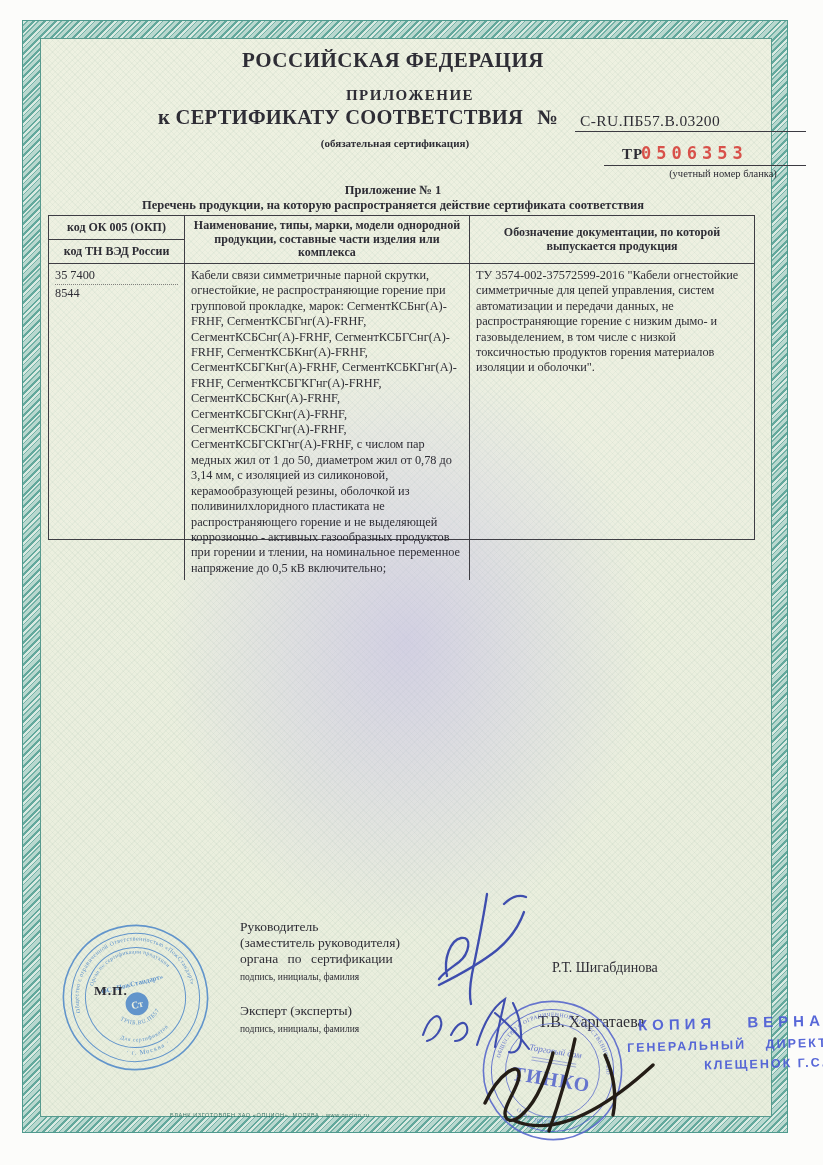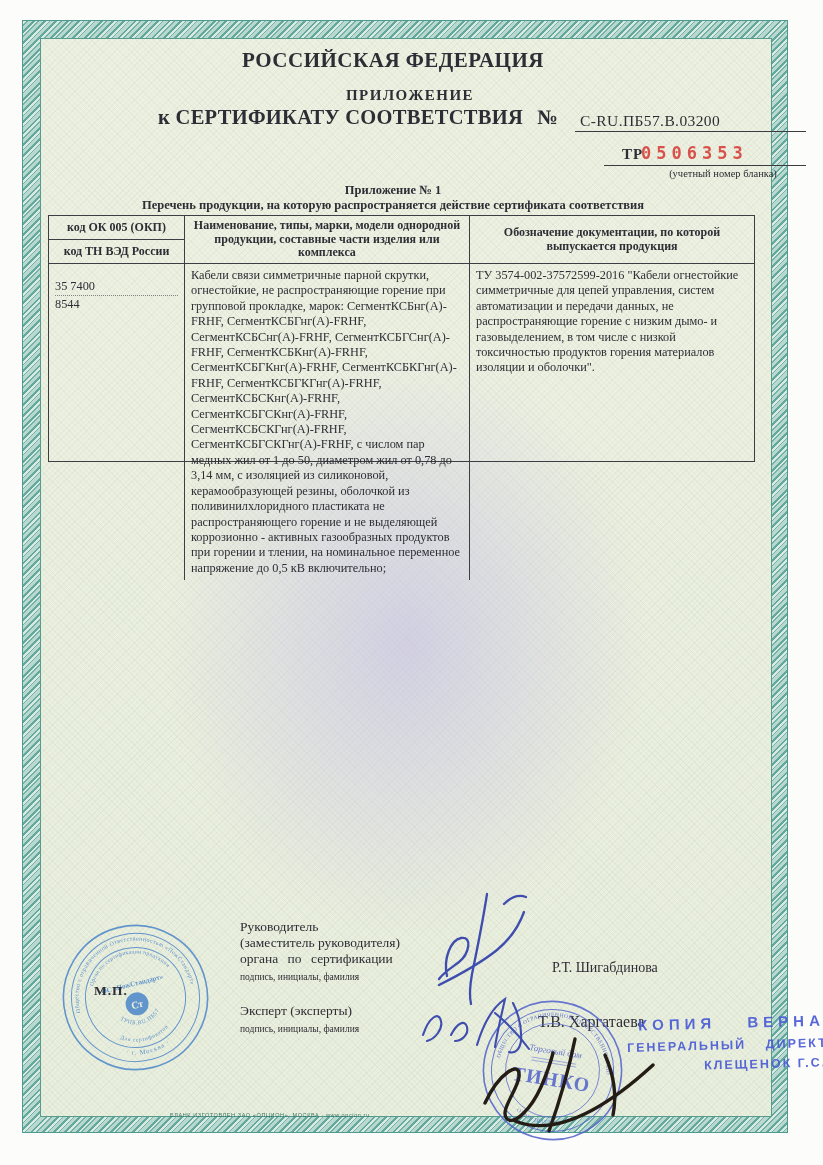--- a/index.html
+++ b/index.html
@@ -40,34 +40,34 @@
   .hl1{left:575px; top:131px; width:231px;}
   .tr-label{left:578px; top:146px; font-size:15px; font-weight:bold; letter-spacing:1px; z-index:3;margin-left:44px;}
   .blank-no{left:641px; top:143px; font-family:"DejaVu Sans Mono", monospace; font-size:17px; font-weight:bold; letter-spacing:5px; color:#d8514a; z-index:3;}
   .hl2{left:604px; top:165px; width:202px;}
   .blank-cap{left:638px; top:168px; width:170px; text-align:center; font-size:10.5px; z-index:3;}
   
   .annex-title{top:183px; font-size:12.5px; font-weight:bold; z-index:2;}
   .annex-sub{top:198px; font-size:12.5px; font-weight:bold; z-index:2;}
   
   .tbl{
-    position:absolute; left:48px; top:215px; width:707px; height:247px;
+    position:absolute; left:48px; top:215px; width:707px; height:325px;
     display:grid; grid-template-columns:135px 285px 1fr; grid-template-rows:47px 1fr;
     border:1.6px solid #3e3d44; box-sizing:border-box; z-index:2;
     background:rgba(255,255,255,.06);
   }
   .cell{box-sizing:border-box; font-size:12px;}
   .bl{border-left:1.3px solid #3e3d44;}
   .bt{border-top:1.3px solid #3e3d44;}
   .th{font-weight:bold; text-align:center; display:flex; align-items:center; justify-content:center; padding:1px 6px; line-height:13.5px;}
   .c1h{flex-direction:column; padding:0;}
   .c1h > div{width:100%; flex:1; display:flex; align-items:center; justify-content:center;}
   .c1h > .half-top{border-bottom:1.3px solid #3e3d44;}
   .td{padding:4px 6px; line-height:15.4px; font-size:12.3px;}
-  .okp{border-bottom:1.2px dotted #82827e; padding-bottom:1px; margin-bottom:1px;margin-top:11px;}
+  .okp{border-bottom:1.2px dotted #82827e; padding-bottom:1px; margin-bottom:1px;}
   
   .role{left:240px; font-size:13.5px; line-height:16px; z-index:2;}
   .r1{top:919px;} .r2{top:935px;} .r3{top:951px; word-spacing:6px;}
   .sig-ul{background:#4a4950; height:1.2px;}
   .ul1{left:238px; top:969px; width:198px;}
   .cap1{left:240px; top:972px; font-size:9.5px; z-index:2;}
   .head-name{left:552px; top:960px; font-size:14px; z-index:2;}
   .expert-role{left:240px; top:1003px; font-size:13.5px; z-index:2;}
   .ul2{left:238px; top:1021px; width:198px;}
   .cap2{left:240px; top:1024px; font-size:9.5px; z-index:2;}
@@ -90,20 +90,21 @@
 </head>
 <body>
 
 <div class="page">
   <div class="band"></div>
   <div class="inner"></div>
 
   <div class="abs ctr country">РОССИЙСКАЯ ФЕДЕРАЦИЯ</div>
   <div class="abs ctr annex-word">ПРИЛОЖЕНИЕ</div>
   <div class="abs cert-line"><span>к СЕРТИФИКАТУ СООТВЕТСТВИЯ</span><span class="nosign">№</span></div>
+  <div class="abs mandatory">(обязательная сертификация)</div>
   <div class="abs cert-no">C-RU.ПБ57.В.03200</div>
   <div class="hline hl1"></div>
   <div class="abs tr-label">ТР</div>
   <div class="abs blank-no">0506353</div>
   <div class="hline hl2"></div>
   <div class="abs blank-cap">(учетный номер бланка)</div>
 
   <div class="abs ctr annex-title">Приложение № 1</div>
   <div class="abs ctr annex-sub">Перечень продукции, на которую распространяется действие сертификата соответствия</div>
 

